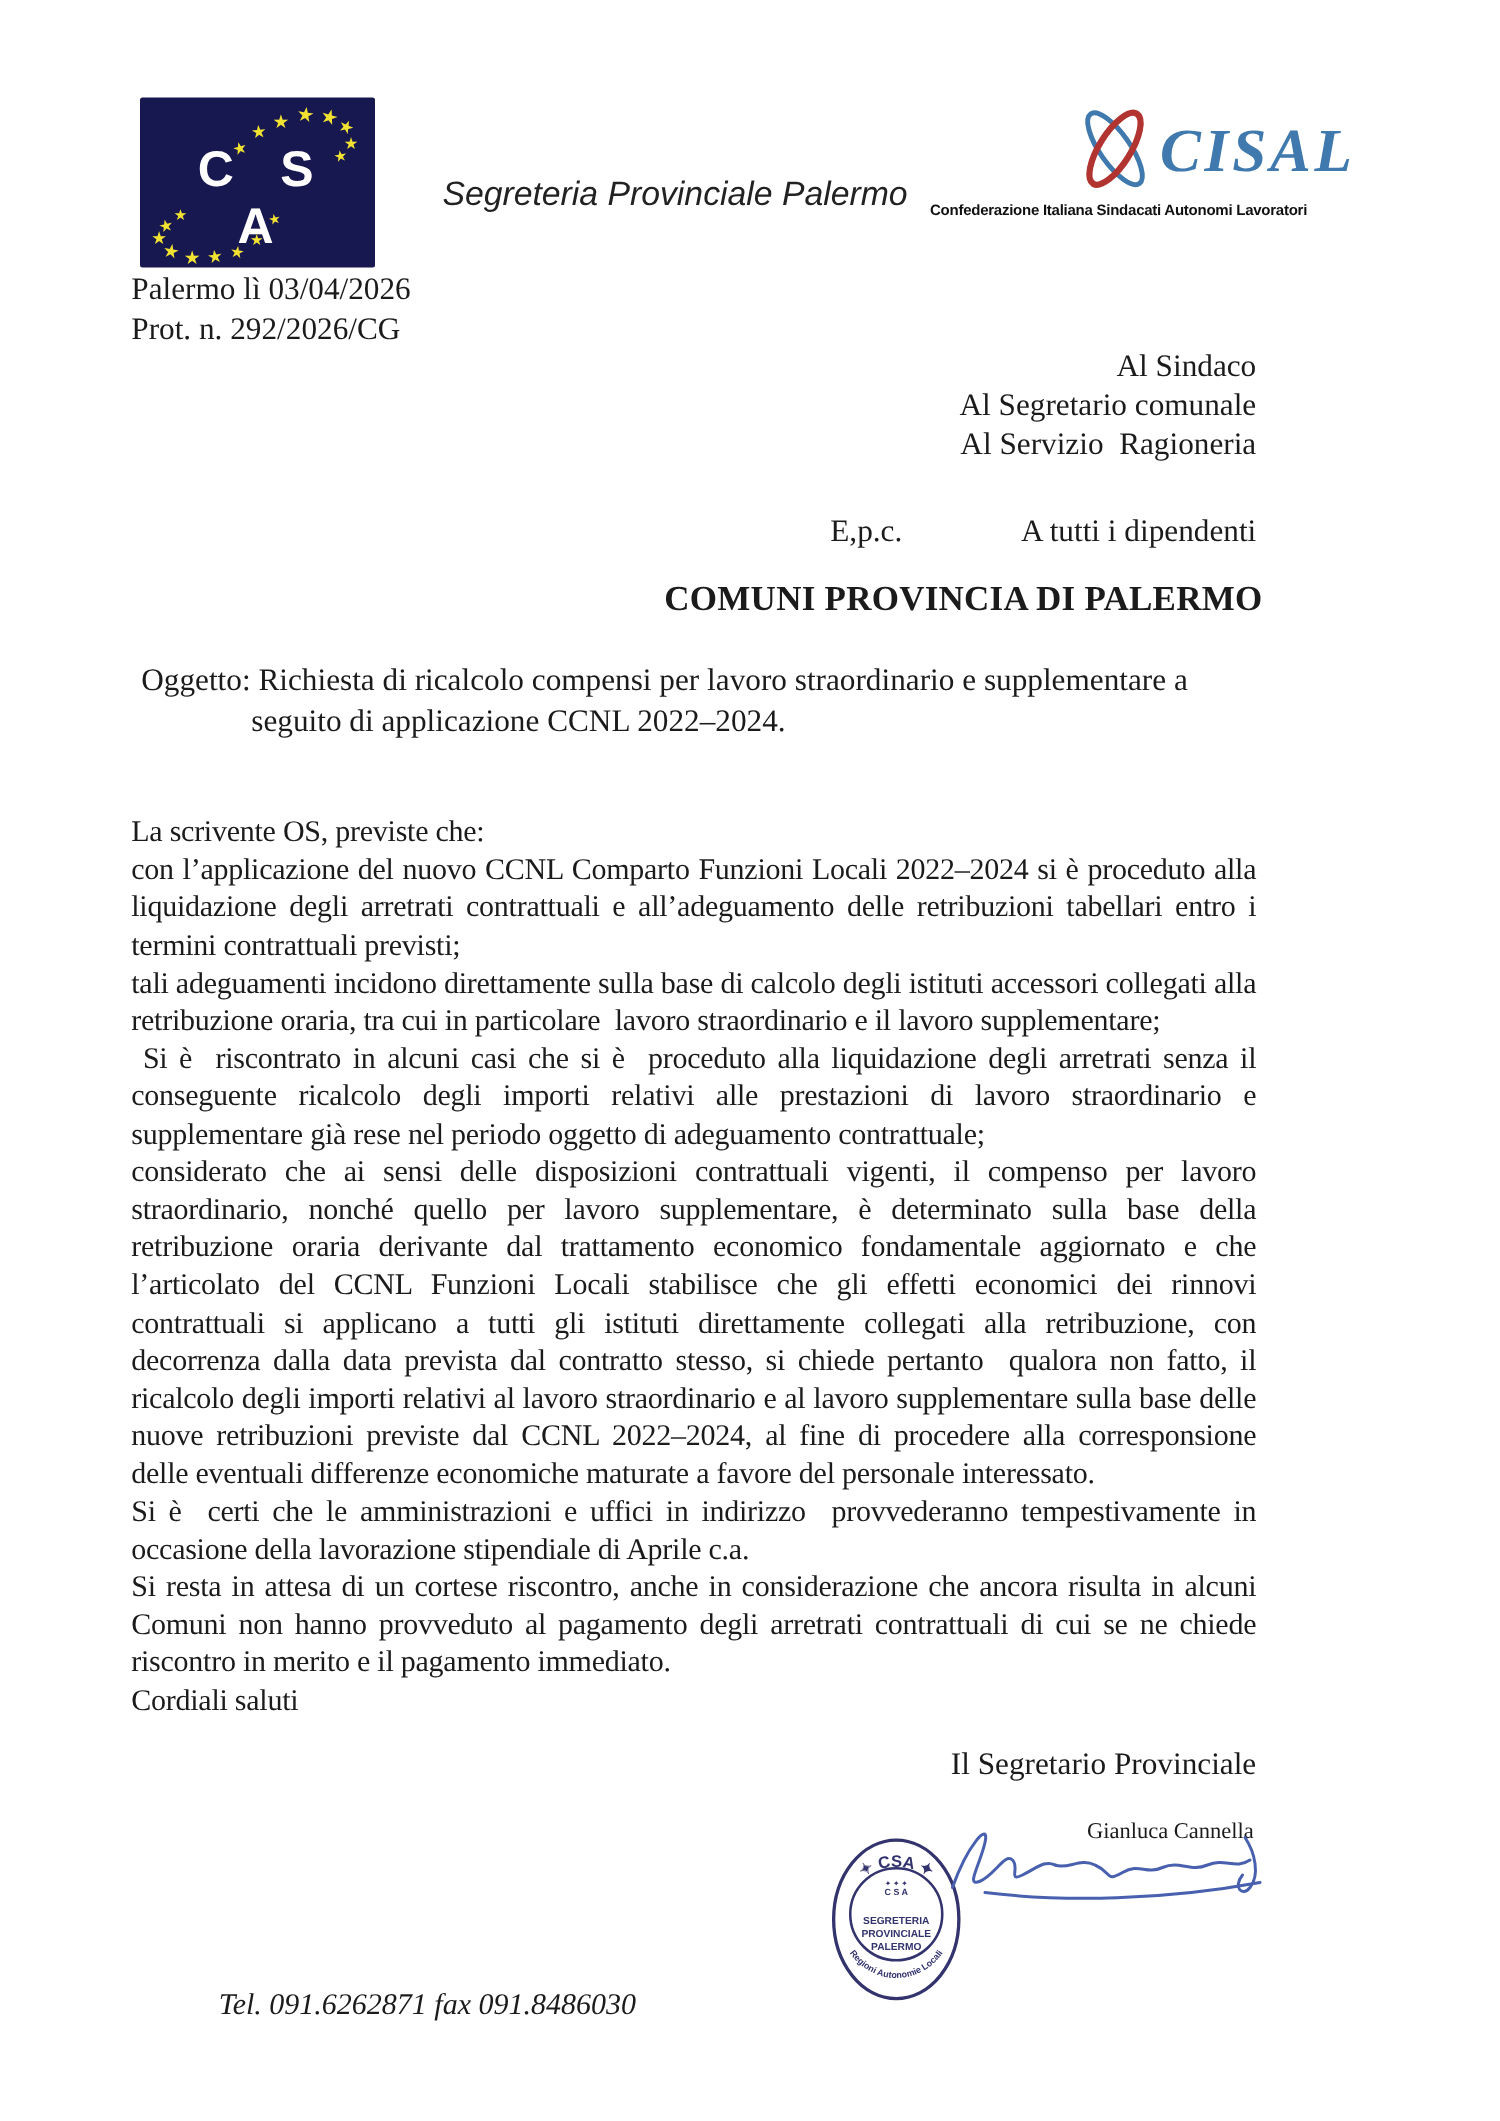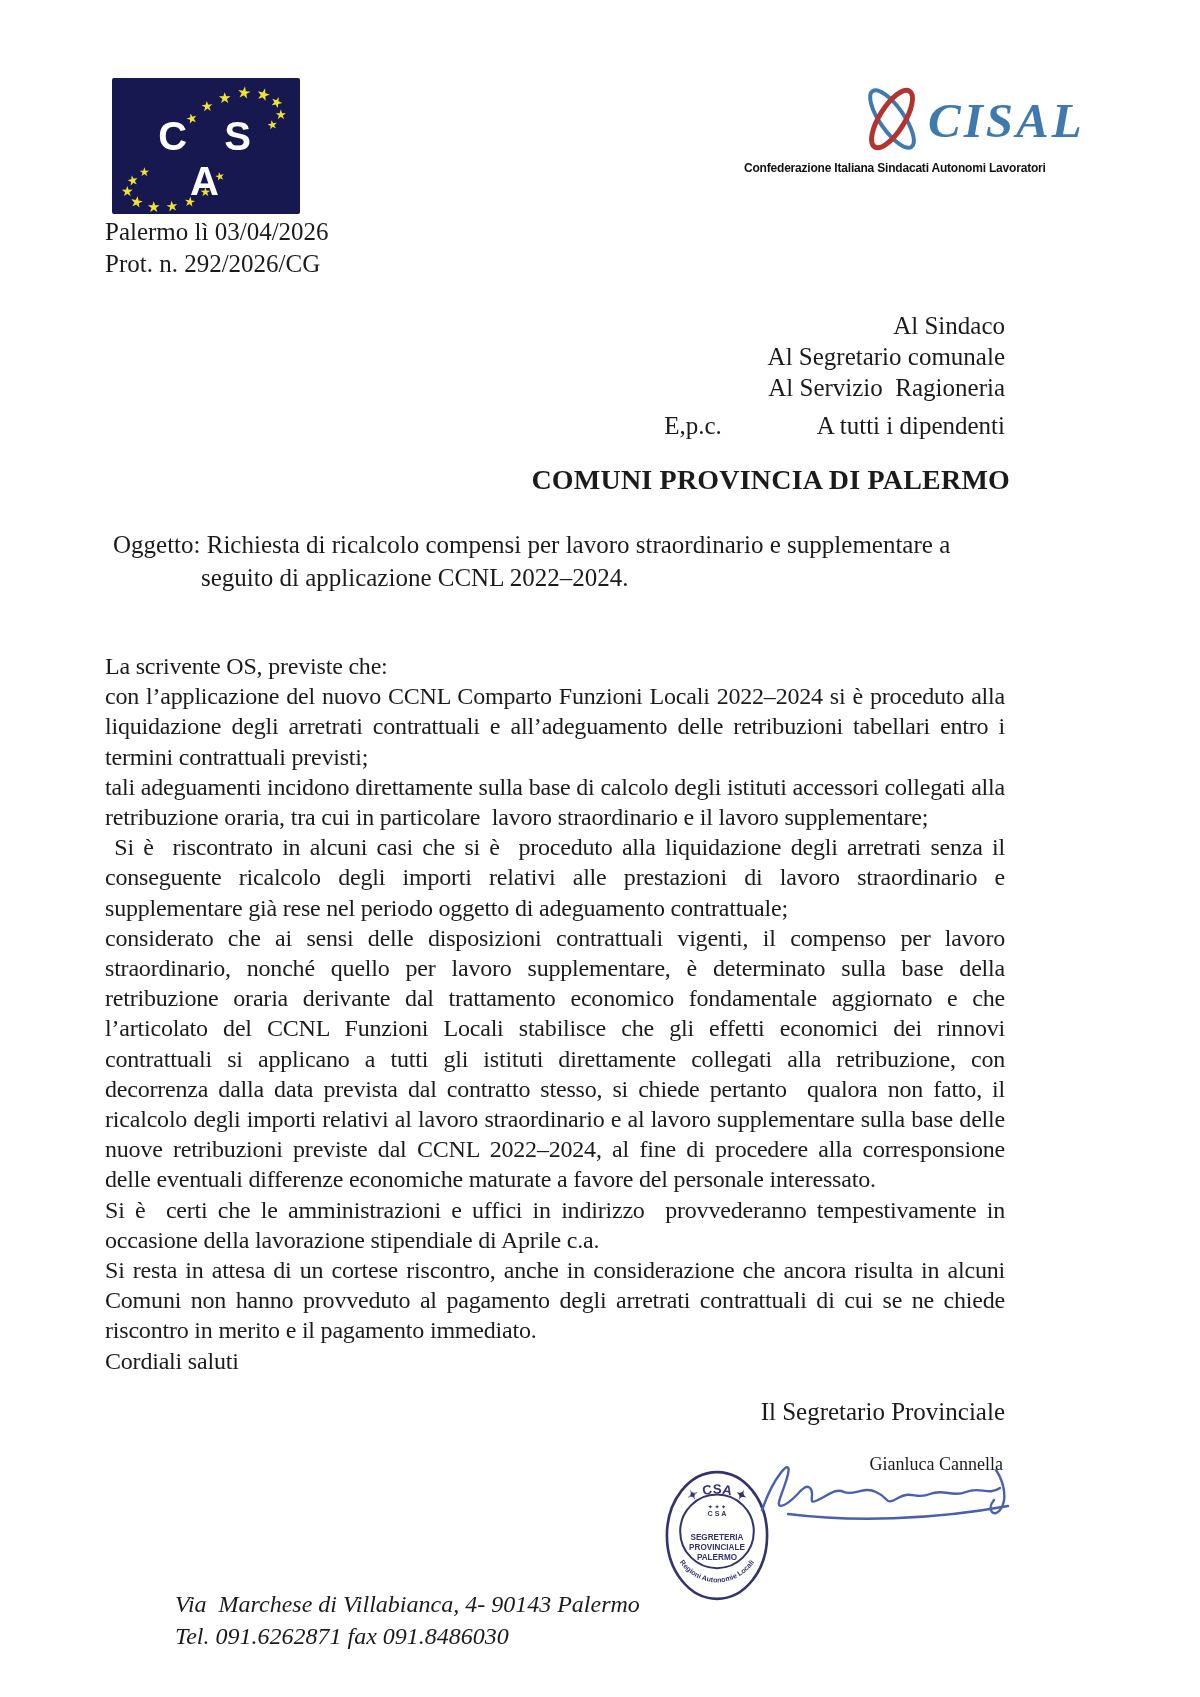--- a/index.html
+++ b/index.html
@@ -25,21 +25,21 @@
   .cisal-atom{left:854px;top:78px;width:76px;height:82px;}
   .cisal-word{left:928px;top:92px;font-family:"Liberation Serif",serif;font-style:italic;
     font-weight:600;font-size:49px;color:#4079ae;letter-spacing:3px;}
   .cisal-sub{left:744px;top:161px;width:310px;font-family:"Liberation Sans",sans-serif;
     font-weight:bold;font-size:12px;letter-spacing:-0.2px;white-space:nowrap;color:#111;}
 
   
   .date-block{left:105px;top:216px;font-size:25px;line-height:32px;}
 
   
-  .recipients{top:278px;right:195px;text-align:right;font-size:25px;line-height:31px;margin-top:32px;}
+  .recipients{top:278px;right:195px;text-align:right;font-size:25px;line-height:31px;}
   .epc-row{top:412px;right:195px;display:flex;gap:95px;font-size:25px;}
   .org-line{top:464px;right:190px;font-weight:bold;font-size:28px;letter-spacing:0.2px;}
 
   
   .subject{left:113px;top:528px;width:845px;font-size:25px;line-height:33px;}
   .subj-line2{padding-left:88px;}
 
   
   .body-text{left:105px;top:651px;width:900px;font-size:24px;line-height:30.2px;
     text-align:justify;letter-spacing:-0.2px;}
@@ -76,20 +76,21 @@
       <span class="star" style="left:9px;top:107px;font-size:14px;">★</span>
       <span class="star" style="left:18px;top:117px;font-size:15px;transform:rotate(10deg);">★</span>
       <span class="star" style="left:35px;top:122px;font-size:15px;">★</span>
       <span class="star" style="left:54px;top:122px;font-size:14px;transform:rotate(-8deg);">★</span>
       <span class="star" style="left:72px;top:117px;font-size:13px;transform:rotate(8deg);">★</span>
       <span class="star" style="left:88px;top:108px;font-size:12px;">★</span>
       <span class="star" style="left:103px;top:93px;font-size:11px;transform:rotate(-12deg);">★</span>
     </span>
   </div>
 
+  <div class="abs center-title">Segreteria Provinciale Palermo</div>
 
   <svg class="abs cisal-atom" viewBox="0 0 76 82">
     <ellipse cx="38" cy="41" rx="34" ry="12" fill="none" stroke="#4079ae" stroke-width="4" transform="rotate(55 38 41)"></ellipse>
     <ellipse cx="38" cy="41" rx="33" ry="12.5" fill="none" stroke="#b23430" stroke-width="5" transform="rotate(-58 38 41)"></ellipse>
   </svg>
   <div class="abs cisal-word">CISAL</div>
   <div class="abs cisal-sub">Confederazione Italiana Sindacati Autonomi Lavoratori</div>
 
   <div class="abs date-block">
     <div>Palermo lì 03/04/2026</div>
@@ -154,17 +155,16 @@
   <svg class="abs sig-svg" viewBox="0 0 270 100">
     <g fill="none" stroke="#4860ae" stroke-width="2.4" stroke-linecap="round">
       <path d="M 10 62 C 22 28, 40 8, 36 26 C 32 44, 20 62, 32 57 C 44 52, 52 34, 58 40 C 64 46, 54 58, 66 52 C 78 46, 84 40, 92 44"></path>
       <path d="M 92 44 C 102 48, 112 38, 124 44 C 138 50, 132 58, 146 50 C 160 42, 164 52, 178 46 C 192 40, 200 50, 214 44 C 228 38, 236 48, 248 40"></path>
       <path d="M 244 22 C 252 34, 256 52, 248 62 C 242 70, 234 62, 242 52"></path>
       <path d="M 36 66 C 100 74, 180 72, 256 58"></path>
     </g>
   </svg>
 
   <div class="abs footer">
-    <div class="pre">Via  Marchese di Villabianca, 4- 90143 Palermo</div>
     <div>Tel. 091.6262871 fax 091.8486030</div>
   </div>
 
 </div>
 
 </body></html>

